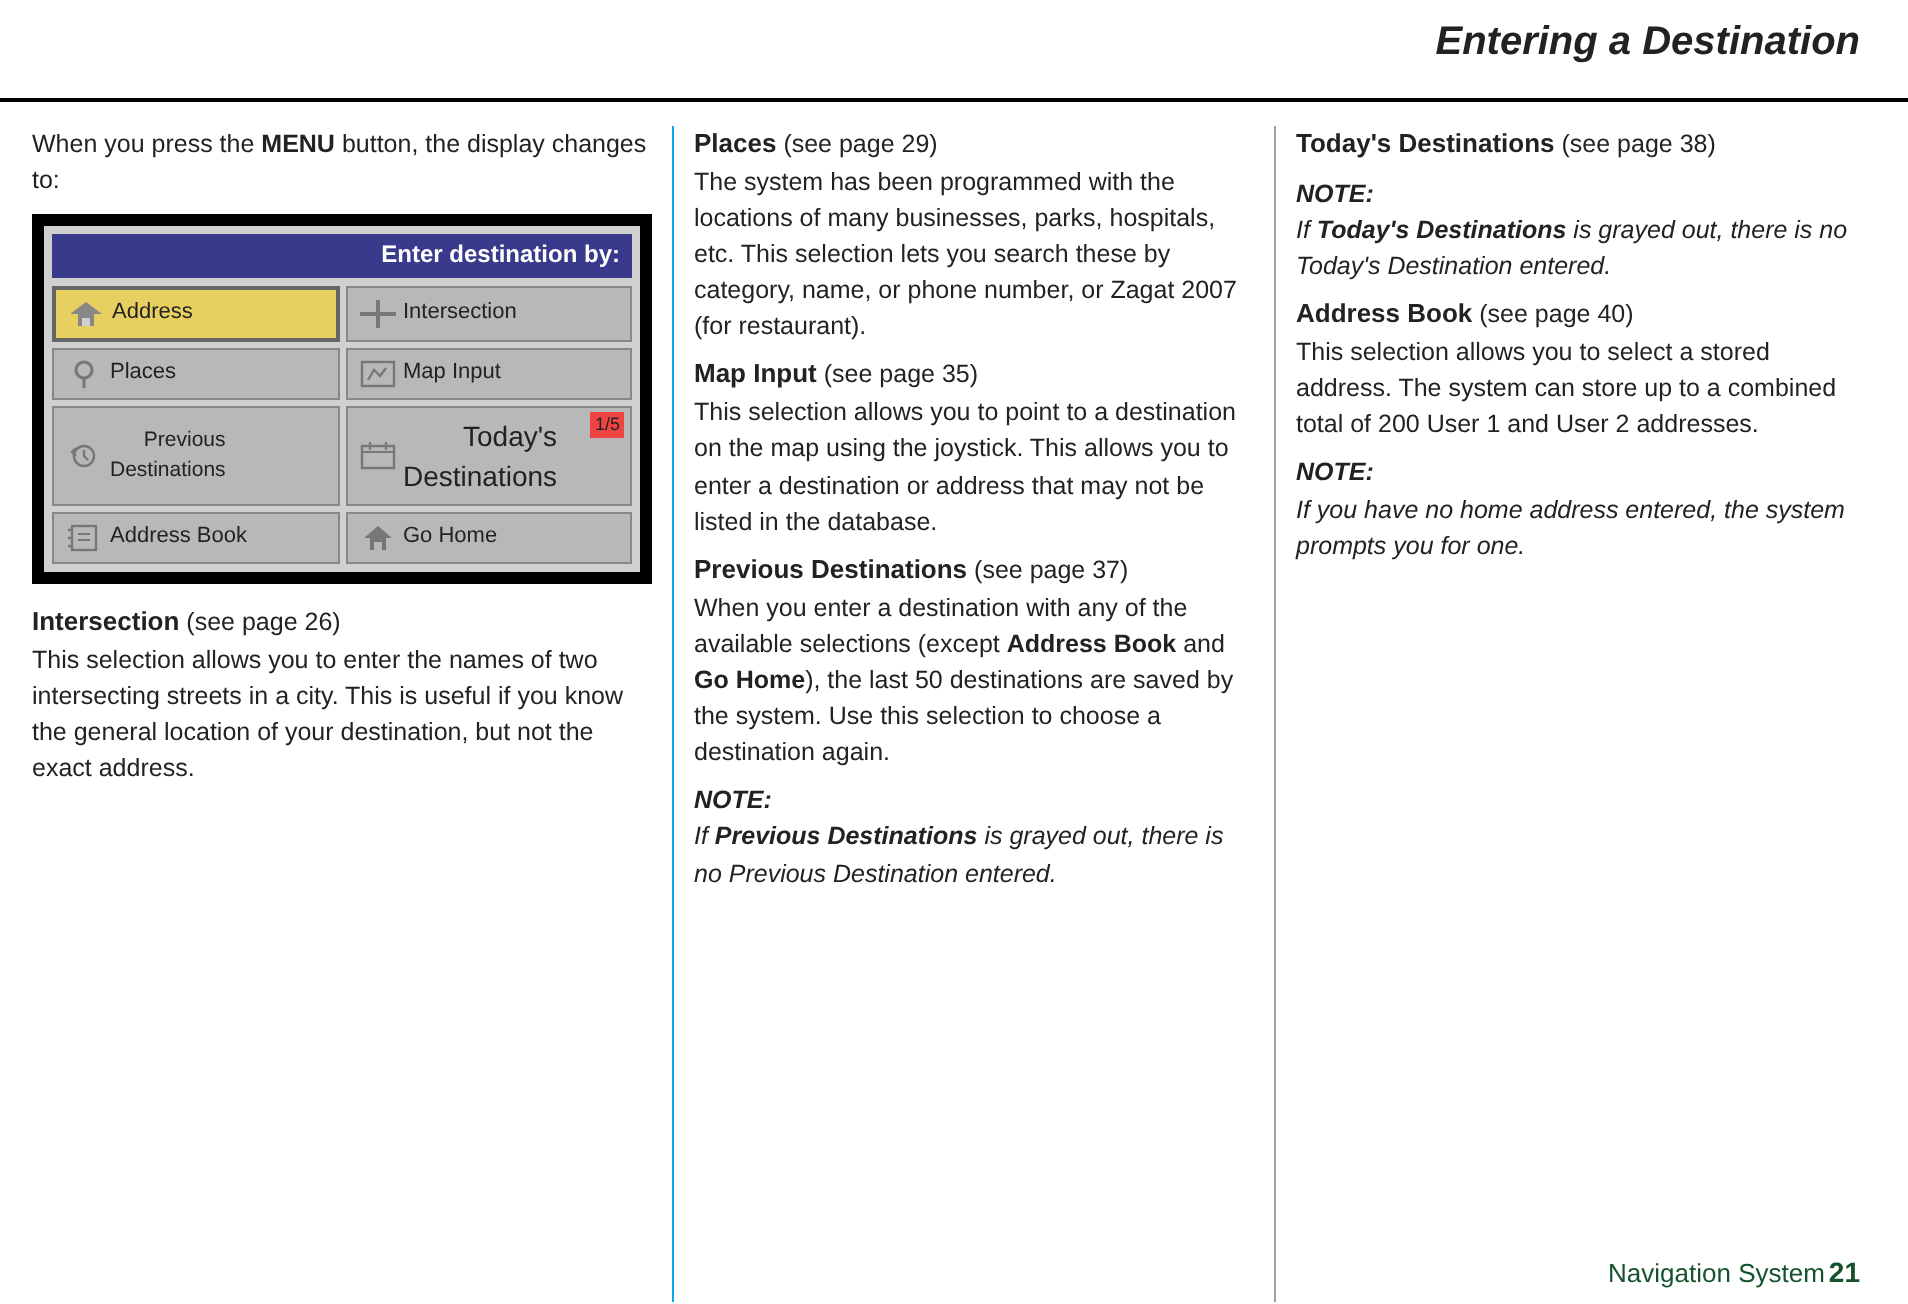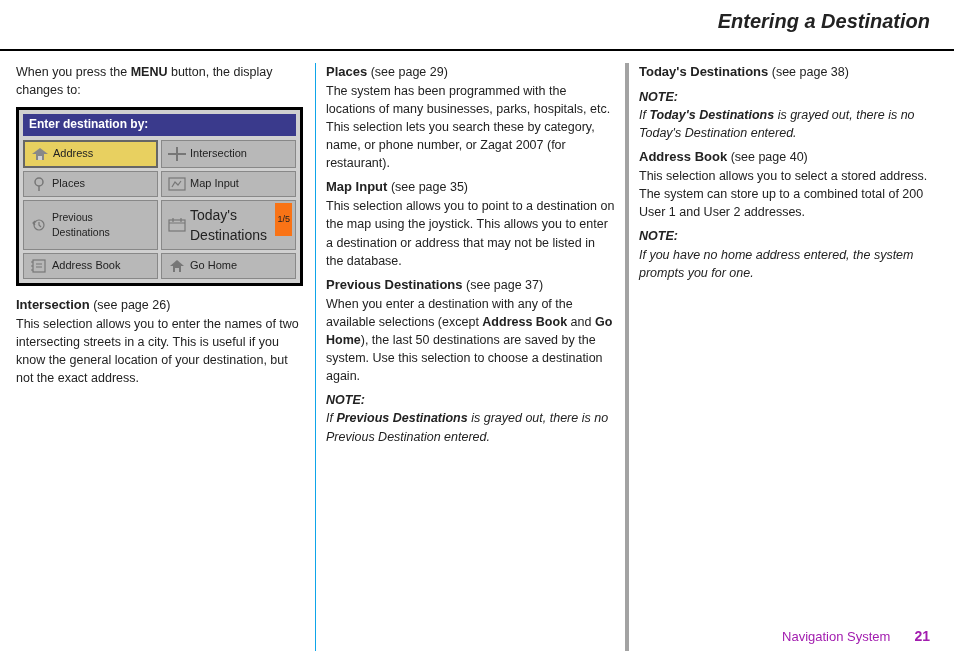--- a/index.html
+++ b/index.html
@@ -32,30 +32,31 @@
     }
 
     
     .col {
       flex: 1;
       padding: 0 10px;
       font-size: 12.5px;
       line-height: 1.45;
     }
     .col:first-child { padding-left: 0; }
-    .col:last-child { border-left: 4px solid #a3a3a3; }
+    .col:last-child { border-left: 1px solid #a3a3a3; }
     .col:nth-child(2) { border-left: 1px solid #0ea5e9; }
 
     
     .ui-box {
-      border: 3px solid #000000;
+      border: 6px solid #000000;
       background: #d0d0d0;
       margin: 8px 0 10px 0;
       padding: 4px;
-      width: 287px;
+      width: 310px;
+      text-align: right;
     }
     .ui-box-title {
       background: #3a3a8c;
       color: #fff;
       font-size: 12px;
       font-weight: bold;
       padding: 2px 6px;
       margin-bottom: 4px;
     }
     .ui-grid {
@@ -103,24 +104,24 @@
       font-size: 12.5px;
     }
     p { margin-bottom: 6px; }
 
     
     .page-footer {
       position: absolute;
       bottom: 8px;
       right: 24px;
       font-size: 13px;
-      color: #a21caf;
+      color: #14532d;
       display: flex;
       align-items: center;
-      gap: 24px;
+      gap: 2px;
     }
     .footer-page-num {
       font-weight: bold;
       font-size: 14px;
     }
 
     
     b { font-weight: bold; }
     i { font-style: italic; }
   </style>
@@ -197,21 +198,21 @@
         <div class="ui-cell" style="position:relative">
           <span class="ui-cell-icon">
             <svg viewBox="0 0 18 14" width="18" height="14">
               <rect x="1" y="2" width="16" height="11" fill="none" stroke="#777" stroke-width="1.2"></rect>
               <line x1="1" y1="5" x2="17" y2="5" stroke="#777" stroke-width="1"></line>
               <line x1="5" y1="0" x2="5" y2="4" stroke="#777" stroke-width="1.2"></line>
               <line x1="13" y1="0" x2="13" y2="4" stroke="#777" stroke-width="1.2"></line>
             </svg>
           </span>
           <span style="font-size:14px">Today's<br>Destinations</span>
-          <span style="position:absolute;top:2px;right:3px;font-size:9px;background:#f97316;padding:10px 2px;">1/5</span>
+          <span style="position:absolute;top:2px;right:3px;font-size:9px;background:#ef4444;padding:0 2px;">1/5</span>
         </div>
 
         <div class="ui-cell">
           <span class="ui-cell-icon">
             <svg viewBox="0 0 18 14" width="18" height="14">
               <rect x="3" y="1" width="12" height="12" fill="none" stroke="#777" stroke-width="1.2"></rect>
               <line x1="6" y1="5" x2="12" y2="5" stroke="#777" stroke-width="1"></line>
               <line x1="6" y1="8" x2="12" y2="8" stroke="#777" stroke-width="1"></line>
               <line x1="1" y1="3" x2="3" y2="3" stroke="#777" stroke-width="1.2"></line>
               <line x1="1" y1="7" x2="3" y2="7" stroke="#777" stroke-width="1.2"></line>

